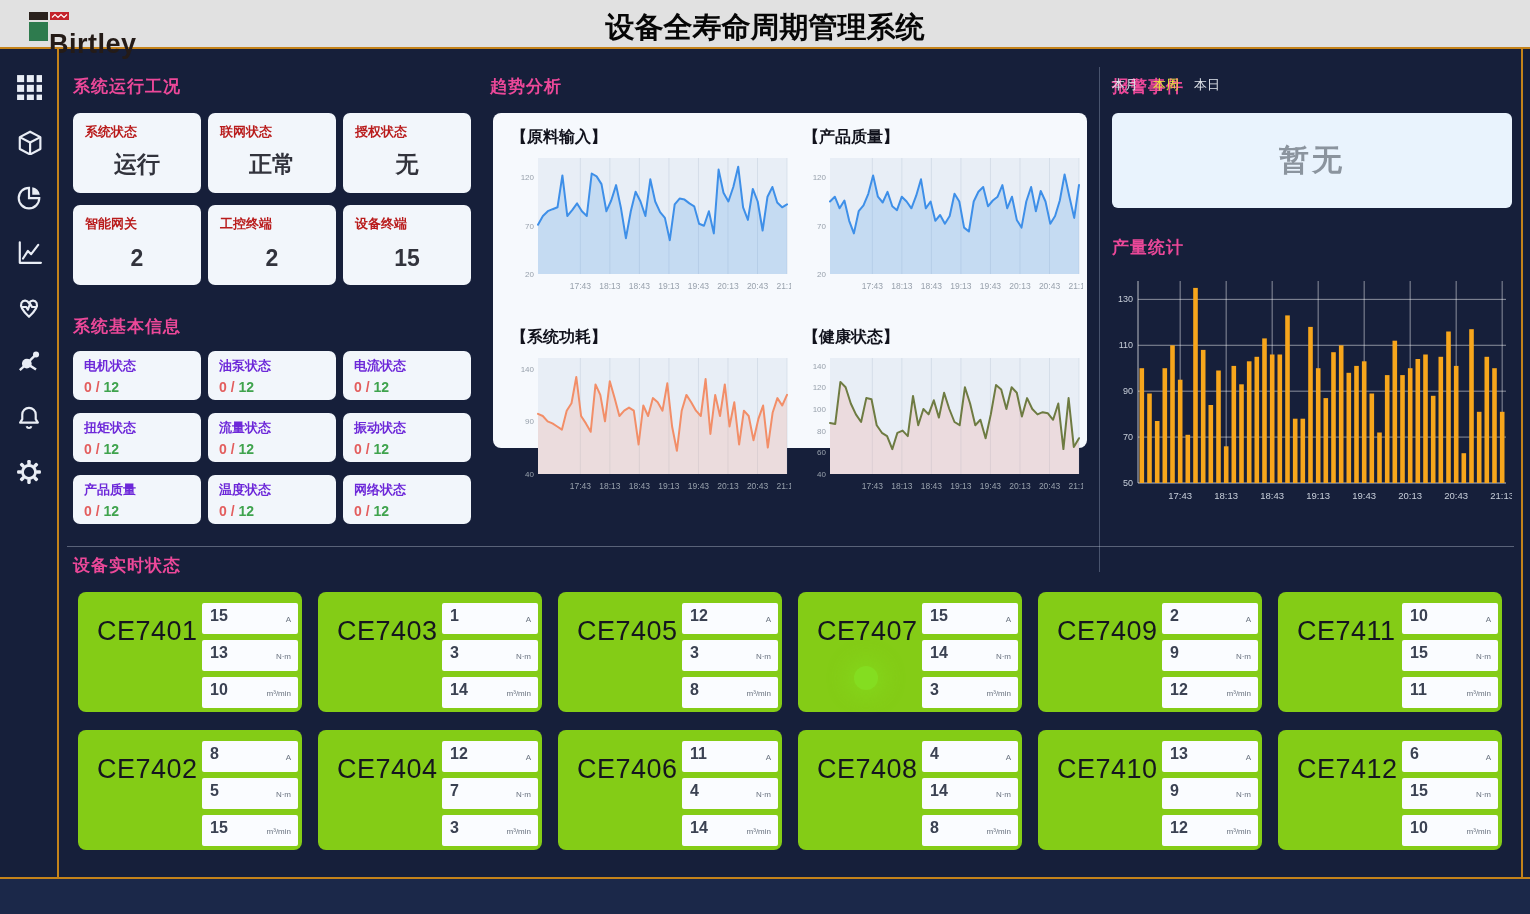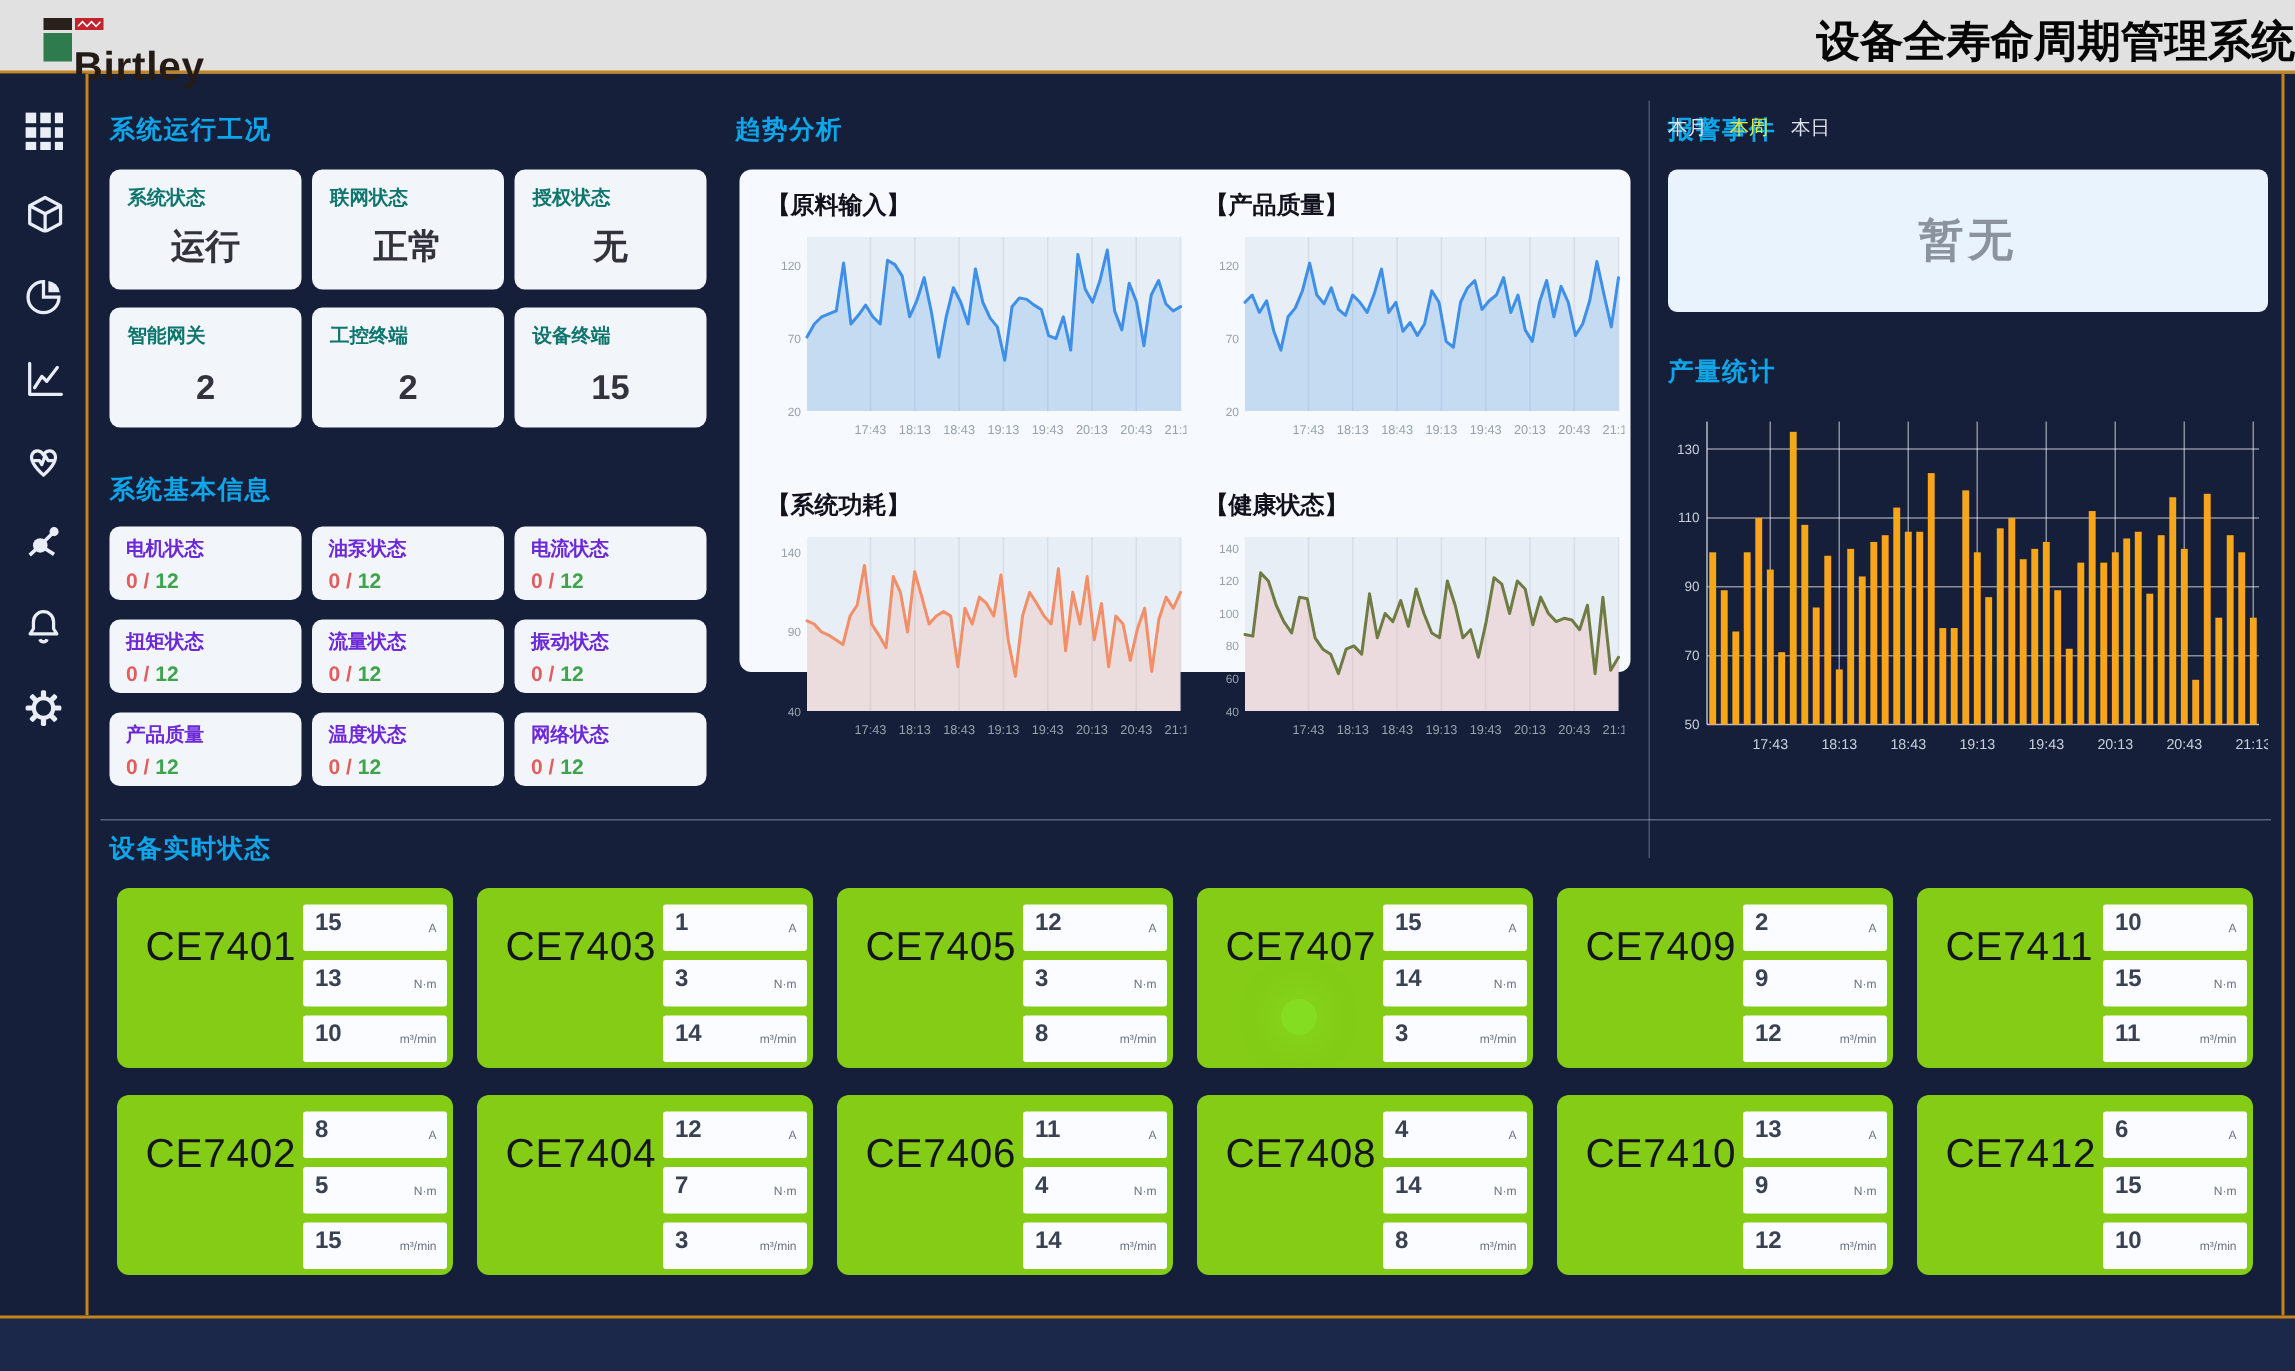--- a/index.html
+++ b/index.html
@@ -6,34 +6,34 @@
   html,body{background:#161f3a}
   body{width:1530px;height:914px;position:relative;overflow:hidden;font-family:"Liberation Sans",sans-serif}
   
   .header{position:absolute;left:0;top:0;width:1530px;height:49px;background:#e1e1e1;border-bottom:2px solid #c5831a}
   .logo{position:absolute;left:29px;top:5px;width:240px;height:40px}
   .logo-dark{position:absolute;left:0;top:7px;width:19px;height:8px;background:#2a211d}
   .logo-red{position:absolute;left:21px;top:7px;width:19px;height:8px;background:#c4232b}
   .logo-red svg{display:block}
   .logo-green{position:absolute;left:0;top:17px;width:19px;height:19px;background:#2e7b4e}
   .logo-text{position:absolute;left:20px;top:7px;font-size:27px;font-weight:bold;color:#241b17;letter-spacing:.5px}
-  .app-title{position:absolute;left:0;top:8px;width:100%;text-align:right;font-size:29px;font-weight:bold;color:#060606}
+  .app-title{position:absolute;left:0;top:8px;width:100%;text-align:center;font-size:29px;font-weight:bold;color:#060606}
   
   .sidebar{position:absolute;left:0;top:49px;width:59px;height:828px;background:#161f3a;border-right:2px solid #c5831a;display:flex;flex-direction:column;align-items:center;padding-top:24px;gap:28px}
   .side-btn{width:27px;height:27px;display:flex;align-items:center;justify-content:center;cursor:pointer}
   .side-btn svg{width:26px;height:26px}
   
   .content{position:absolute;left:59px;top:49px;width:1464px;height:828px;border-right:2px solid #c5831a}
-  .panel-title{position:absolute;font-size:17px;font-weight:bold;color:#0ea5e9;letter-spacing:1px}
+  .panel-title{position:absolute;font-size:17px;font-weight:bold;color:#ec4899;letter-spacing:1px}
   
   #run-grid,#info-grid{position:absolute;left:14px;display:grid;grid-template-columns:repeat(3,128px);column-gap:7px}
   #run-grid{top:64px;grid-auto-rows:80px;row-gap:12px}
   #info-grid{top:302px;grid-auto-rows:49px;row-gap:13px}
   .run-card,.info-card{background:#f2f6fb;border-radius:7px;position:relative}
-  .run-label{position:absolute;left:12px;top:10px;font-size:13px;font-weight:bold;color:#0f766e}
+  .run-label{position:absolute;left:12px;top:10px;font-size:13px;font-weight:bold;color:#b91c1c}
   .run-value{position:absolute;left:0;bottom:13px;width:100%;text-align:center;font-size:23px;font-weight:bold;color:#32333c}
   .info-label{position:absolute;left:11px;top:6px;font-size:13px;font-weight:bold;color:#6d28d9}
   .info-value{position:absolute;left:11px;bottom:5px;font-size:14px;font-weight:bold}
   .info-value .red{color:#e35d5d}
   .info-value .green{color:#3fa34d}
   
   .trend-card{position:absolute;left:434px;top:64px;width:594px;height:335px;background:#f6f9fd;border-radius:8px;display:grid;grid-template-columns:1fr 1fr;padding:8px 4px 0 6px}
   .chart-cell{position:relative;height:200px;padding:6px 0 0 12px}
   .chart-title{font-size:16px;font-weight:bold;color:#11121c;margin-bottom:4px}
   .chart-cell svg{display:block}

